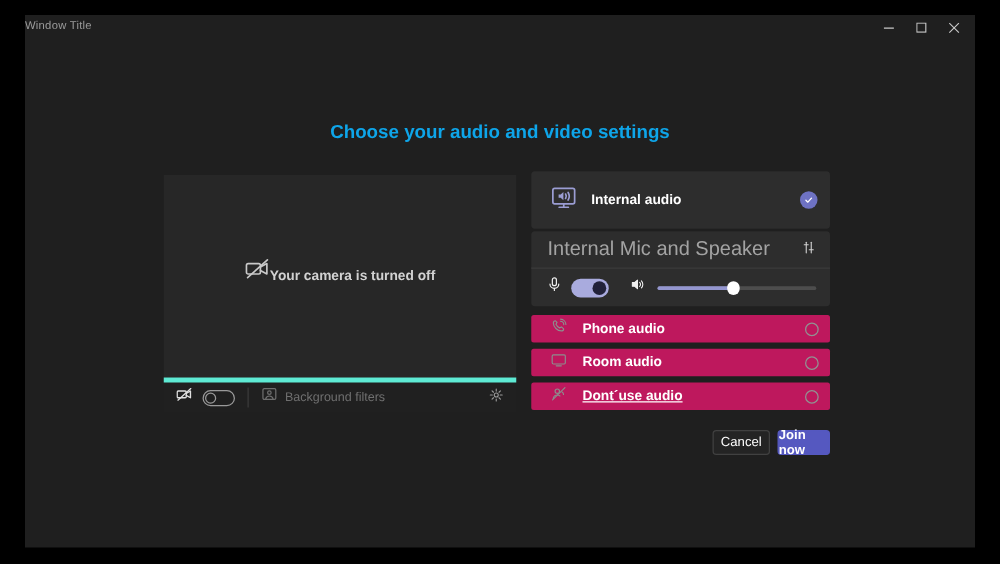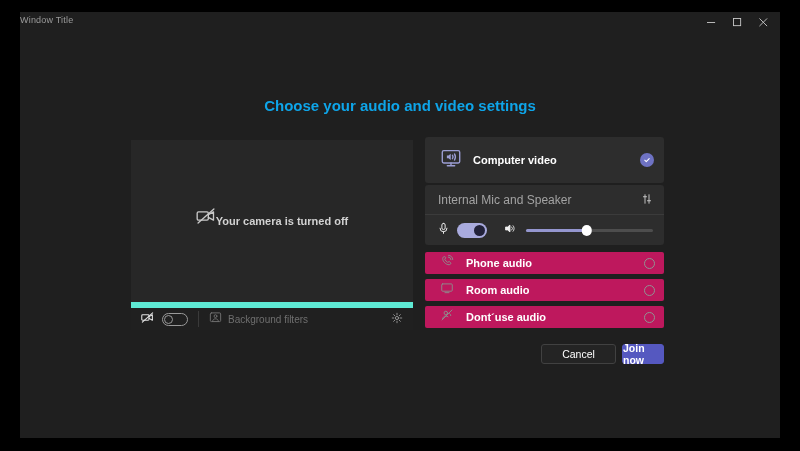--- a/index.html
+++ b/index.html
@@ -22,21 +22,21 @@
   .heading { position:absolute; left:0; right:0; top:85px; text-align:center;
     font-size:15px; font-weight:bold; color:#0ea5e9; }
 
   
   .camera-panel { position:absolute; left:111px; top:128px; width:282px; height:190px; }
   .camera-preview { height:162px; background:#272727; display:flex; flex-direction:row;
     align-items:center; justify-content:center; }
   .camera-preview .camoff-big { color:#c9c9c9; margin-bottom:7px; }
   .camera-status { font-size:11px; font-weight:bold; color:#d2d2d2; }
 
-  .camera-bar { height:28px; background:#202020; border-top:6px solid #5eead4;
+  .camera-bar { height:28px; background:#202020; border-top:4px solid #5eead4;
     display:flex; align-items:center; padding:0 10px; }
   .camera-bar .camoff-small { color:#e0e0e0; }
   .toggle-off { width:26px; height:13px; border:1px solid #9a9a9a; border-radius:8px;
     margin-left:8px; position:relative; }
   .toggle-off .knob { position:absolute; left:1px; top:1px; width:9px; height:9px;
     border:1.5px solid #9a9a9a; border-radius:50%; }
   .vdivider { width:1px; height:16px; background:#3a3a3a; margin:0 10px; }
   .bgfilters { display:flex; align-items:center; color:#6f6f6f; }
   .bgfilters .label { font-size:10px; margin-left:6px; color:#6f6f6f; }
   .spacer { flex:1; }
@@ -47,21 +47,21 @@
   .card { background:#2d2d2d; border-radius:3px; }
 
   .row-computer { height:46px; display:flex; align-items:center; padding:0 10px 0 15px;
     margin-bottom:2px; }
   .row-computer .label { font-size:11px; font-weight:bold; margin-left:11px; }
   .check-circle { width:14px; height:14px; border-radius:50%; background:#6e72c3;
     display:flex; align-items:center; justify-content:center; }
 
   .card-device { height:60px; margin-bottom:7px; }
   .device-row1 { height:29px; display:flex; align-items:center; padding:0 11px 0 13px; }
-  .device-name { font-size:12px; color:#a3a3a3; }
+  .device-name { font-size:16px; color:#a3a3a3; }
   .sliders-icon { color:#d0d0d0; }
   .hdivider { height:1px; background:#3b3b3b; }
   .device-row2 { height:30px; display:flex; align-items:center; padding:0 11px 0 12px; }
   .mic-icon { color:#f0f0f0; }
   .toggle-on { width:30px; height:15px; border-radius:9px; background:#a9abde;
     margin-left:7px; position:relative; }
   .toggle-on .knob { position:absolute; right:2px; top:2px; width:11px; height:11px;
     background:#22223a; border-radius:50%; }
   .speaker-icon { color:#f0f0f0; margin-left:17px; }
   .vol-slider { flex:1; height:12px; margin-left:9px; position:relative; }
@@ -75,21 +75,21 @@
   .option-row { height:22px; display:flex; align-items:center; padding:0 9px 0 15px;
     margin-bottom:5px; background:#be185d; border-radius:2px; }
   .option-row .opt-icon { color:#8d8d8d; }
   .option-row .label { font-size:11px; font-weight:bold; margin-left:12px; color:#fff; }
   .radio { width:11px; height:11px; border:1px solid #929292; border-radius:50%; }
 
   
   .footer { position:absolute; top:332px; right:116px; display:flex; }
   .btn { height:20px; border-radius:3px; font-size:10.5px; display:flex; align-items:center;
     justify-content:center; cursor:default; font-family:"Liberation Sans", sans-serif; }
-  .btn-cancel { width:75px; background:#242424; border:1px solid #414141; color:#fff; }
+  .btn-cancel { width:46px; background:#242424; border:1px solid #414141; color:#fff; }
   .btn-join { width:42px; background:#5558c0; border:1px solid #5558c0; color:#fff;
     font-weight:bold; margin-left:6px; }
 </style>
 </head>
 <body>
 
 <div class="window">
 
   <div class="titlebar">
     <div class="title">Window Title</div>
@@ -169,21 +169,21 @@
       <span style="color:#9b9dd3;">
         <svg width="22" height="22" viewBox="0 0 24 24" fill="none" stroke="currentColor" stroke-width="1.5" stroke-linecap="round" stroke-linejoin="round">
           <rect x="2.5" y="4" width="19" height="13.5" rx="1.6"></rect>
           <line x1="12" y1="17.5" x2="12" y2="20"></line>
           <line x1="8" y1="20.5" x2="16" y2="20.5"></line>
           <path d="M7.5 9.3h1.8l2.4-2v7l-2.4-2H7.5z" fill="currentColor" stroke="none"></path>
           <path d="M13.6 9a3.4 3.4 0 0 1 0 3.8"></path>
           <path d="M15.8 7.6a6.2 6.2 0 0 1 0 6.6"></path>
         </svg>
       </span>
-      <span class="label">Computer video</span>
+      <span class="label">Internal audio</span>
       <div class="spacer"></div>
       <div class="check-circle">
         <svg width="8" height="8" viewBox="0 0 12 12">
             <polyline points="2.6,6.3 4.9,8.6 9.3,3.8" fill="none" stroke="#fff" stroke-width="1.6" stroke-linecap="round" stroke-linejoin="round"></polyline>
           </svg>
       </div>
     </div>
 
     <div class="card card-device">
       <div class="device-row1">
@@ -243,21 +243,21 @@
         <svg width="14" height="14" viewBox="0 0 24 24" fill="none" stroke="currentColor" stroke-width="1.6" stroke-linecap="round" stroke-linejoin="round">
           <rect x="3" y="5" width="18" height="12.5" rx="1.6"></rect>
           <line x1="8.5" y1="20" x2="15.5" y2="20"></line>
         </svg>
       </span>
       <span class="label">Room audio</span>
       <div class="spacer"></div>
       <div class="radio"></div>
     </div>
 
-    <div class="option-row" style="margin-bottom:3px;">
+    <div class="option-row" style="margin-bottom:3px;text-decoration:underline;">
       <span class="opt-icon">
         <svg width="14" height="14" viewBox="0 0 24 24" fill="none" stroke="currentColor" stroke-width="1.6" stroke-linecap="round" stroke-linejoin="round">
           <circle cx="10" cy="8.5" r="3"></circle>
           <path d="M4.5 18.5c.5-3 2.8-4.8 5.5-4.8 1.4 0 2.7.5 3.7 1.3"></path>
           <path d="M16.5 9.5a4 4 0 0 1 2 3.5"></path>
           <line x1="3.5" y1="20.5" x2="20.5" y2="3.5"></line>
         </svg>
       </span>
       <span class="label">Dont´use audio</span>
       <div class="spacer"></div>

